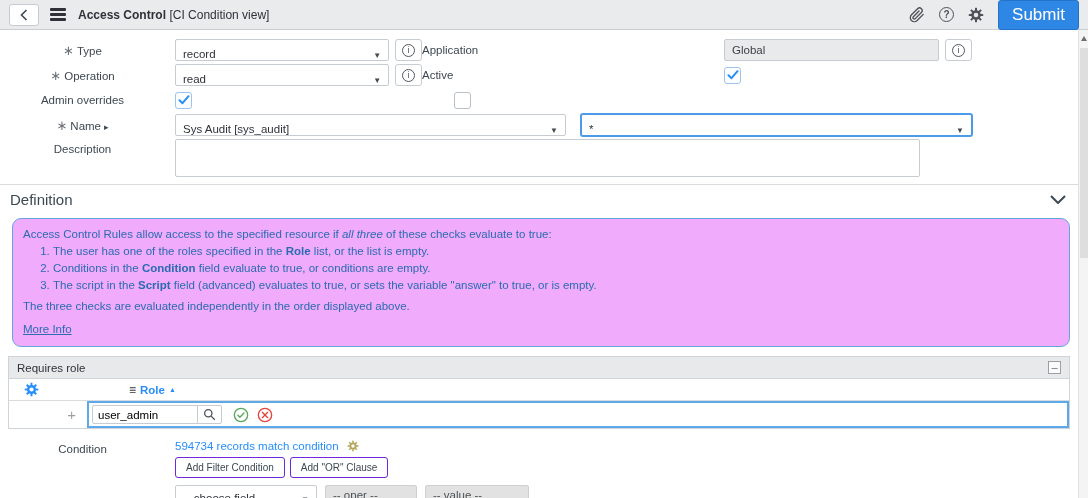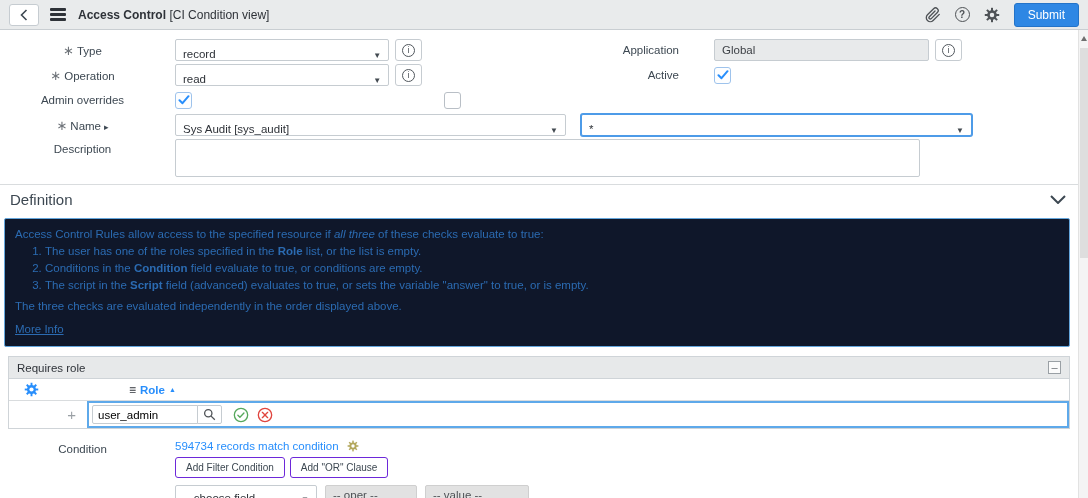--- a/index.html
+++ b/index.html
@@ -24,43 +24,43 @@
   .title .b { font-weight:bold; }
   .top-icons { margin-left:auto; display:flex; align-items:center; gap:14px; }
   .icon-btn { display:flex; align-items:center; justify-content:center; cursor:pointer; background:none; border:none; padding:0; }
   .circle-q {
     width:15px; height:15px; border:1.5px solid #4e5256; border-radius:50%;
     display:flex; align-items:center; justify-content:center;
     font-size:10px; font-weight:bold; color:#4e5256;
   }
   .btn-primary {
     background:#2e87e4; color:#fff; border:1px solid #2373c8; border-radius:3px;
-    font-size:12px; padding:4px 13px; cursor:pointer; font-family:inherit;
+    font-size:17px; padding:4px 13px; cursor:pointer; font-family:inherit;
   }
   
   .scrollbar {
     position:absolute; top:30px; right:0; width:10px; bottom:0;
     background:#f4f4f4; border-left:1px solid #e2e2e2;
   }
   .scroll-arrow-up {
     width:0; height:0; margin:6px auto 0;
     border-left:3.5px solid transparent; border-right:3.5px solid transparent;
     border-bottom:5px solid #6f6f6f;
   }
   .scroll-thumb { position:absolute; top:18px; left:1px; width:8px; height:210px; background:#dedede; }
   
   main { position:absolute; top:30px; left:0; right:10px; bottom:0; overflow:hidden; }
   .form { padding-top:9px; }
   .frow { display:flex; align-items:center; margin-bottom:3px; min-height:22px; }
   .lbl { width:175px; flex:none; text-align:center; padding-right:10px; color:#3d4852; }
   .req { color:#6d7278; font-size:13px; margin-right:3px; }
   .expand-arr { color:#3d4852; font-size:9px; margin-left:3px; cursor:pointer; }
   .lfield { width:247px; flex:none; display:flex; align-items:center; }
-  .rlbl { width:270px; flex:none; text-align:right; padding-right:13px; color:#3d4852; }
-  .rfield { display:flex; margin-left:13px;padding-left:9px; }
+  .rlbl { width:270px; flex:none; padding-right:13px; color:#3d4852; }
+  .rfield { display:flex; margin-left:23px;padding-left:9px; }
   .sel {
     height:22px; border:1px solid #c6ccd1; border-radius:2px; background:#fff;
     display:flex; align-items:flex-end; justify-content:space-between;
     padding:0 7px; cursor:pointer; color:#2e3238;
   }
   .sel .caret { font-size:8px; color:#434a51; margin-left:8px; }
   .sel.focused { border:1px solid #4d9be8; box-shadow:0 0 0 1px #4d9be8; }
   .w215 { width:215px; } .w365 { width:391px; } .w142 { width:142px; }
   .info-btn {
     width:27px; height:22px; border:1px solid #c6ccd1; border-radius:3px; background:#fff;
@@ -82,21 +82,21 @@
   .desc-area {
     width:745px; height:38px; border:1px solid #c6ccd1; border-radius:2px; resize:none;
     font-family:inherit; font-size:11.5px; padding:4px 6px;
   }
   
   .sect-divider { border-top:1px solid #d9dcde; margin-top:7px; }
   .def-head { display:flex; align-items:center; padding:6px 12px 4px 10px; }
   .def-title { font-size:15px; color:#3d4852; }
   .def-chevron { margin-left:auto; cursor:pointer; display:flex; align-items:center; }
   .info-box {
-    margin:6px 8px 0 4px; background:#0f172a; border:1px solid #64a6dc; border-radius:2px;
+    margin:6px 8px 0 12px; background:#f0abfc; border:1px solid #64a6dc; border-radius:9px;
     padding:8px 10px 9px 10px; color:#2b6bb2; line-height:1.32;
   }
   .info-box ol { margin:2px 0 3px 0; padding-left:30px; }
   .info-box li { margin:1.5px 0; }
   .info-box .bld { font-weight:bold; }
   .info-box .itl { font-style:italic; }
   .info-footer { margin-top:6px; }
   .more-info { display:inline-block; margin-top:8px; color:#2b6bb2; text-decoration:underline; cursor:pointer; }
   
   .list-wrap { margin:9px 8px 0 8px; border:1px solid #cfd4d8; }

